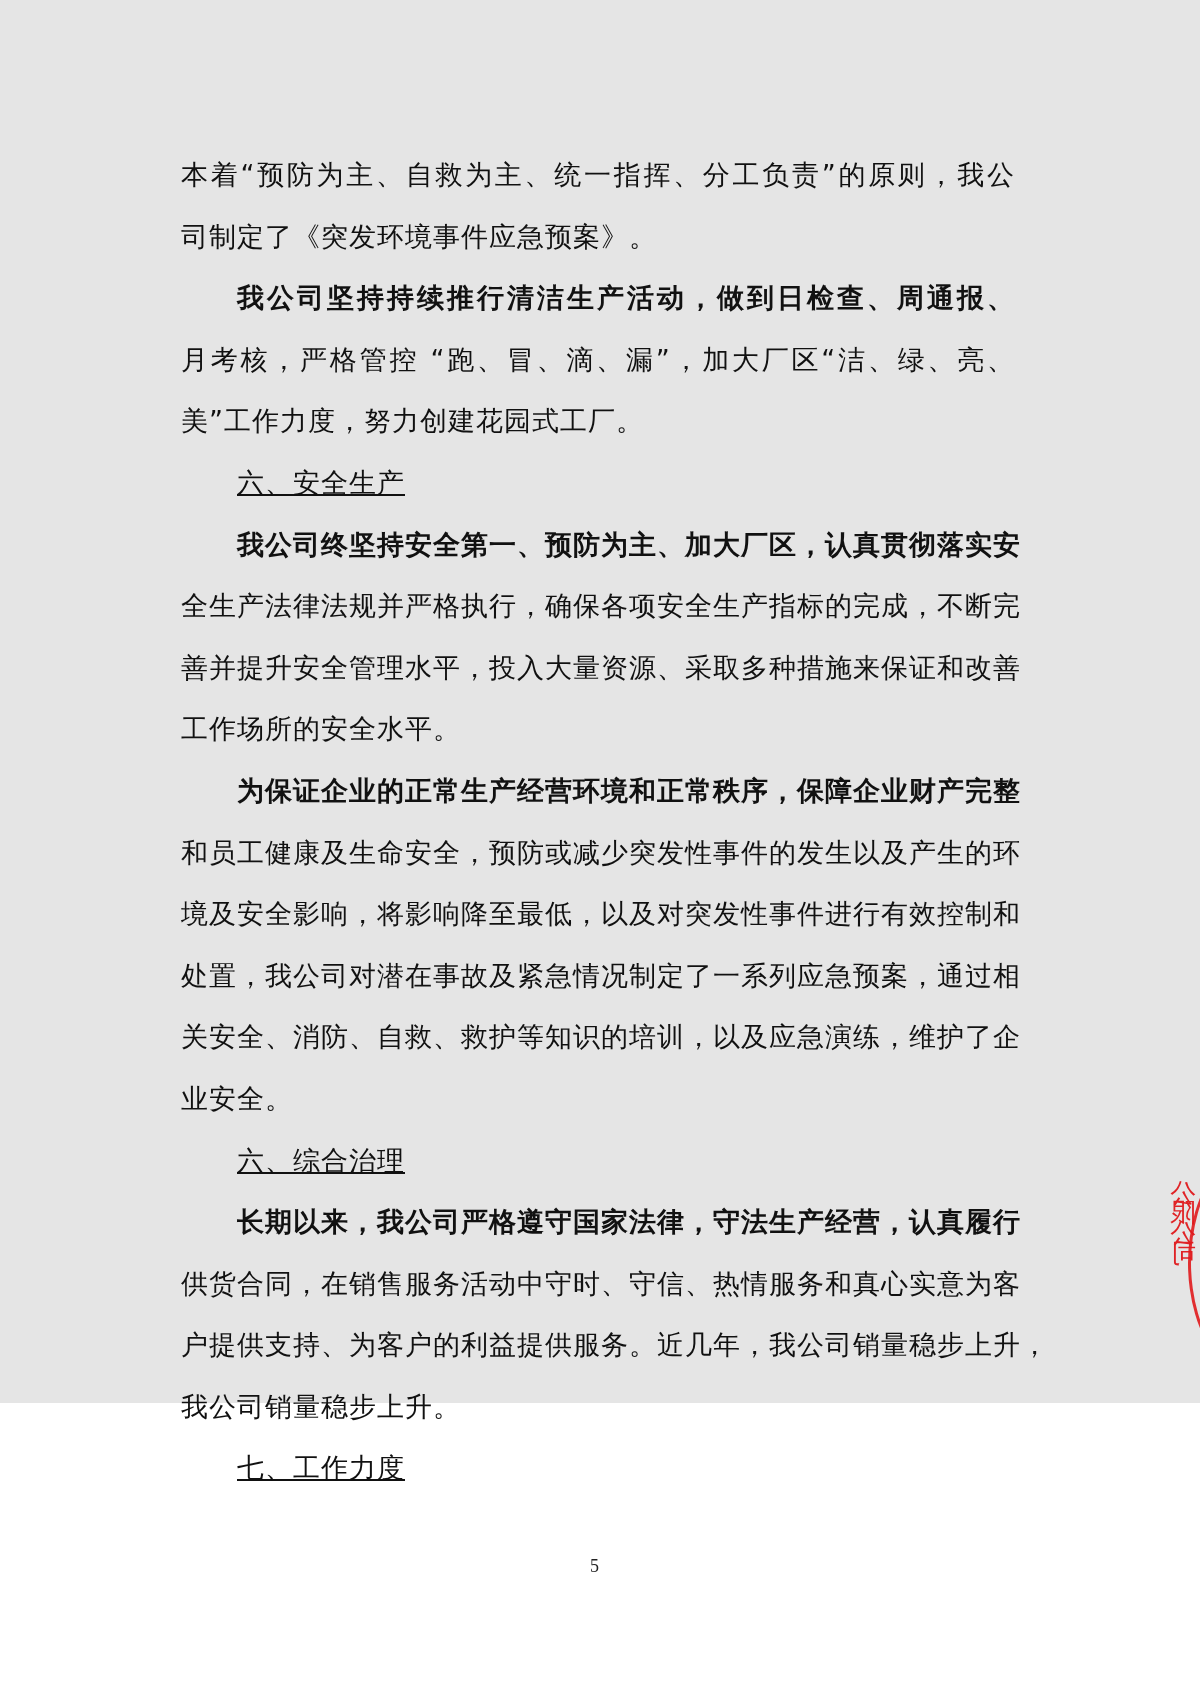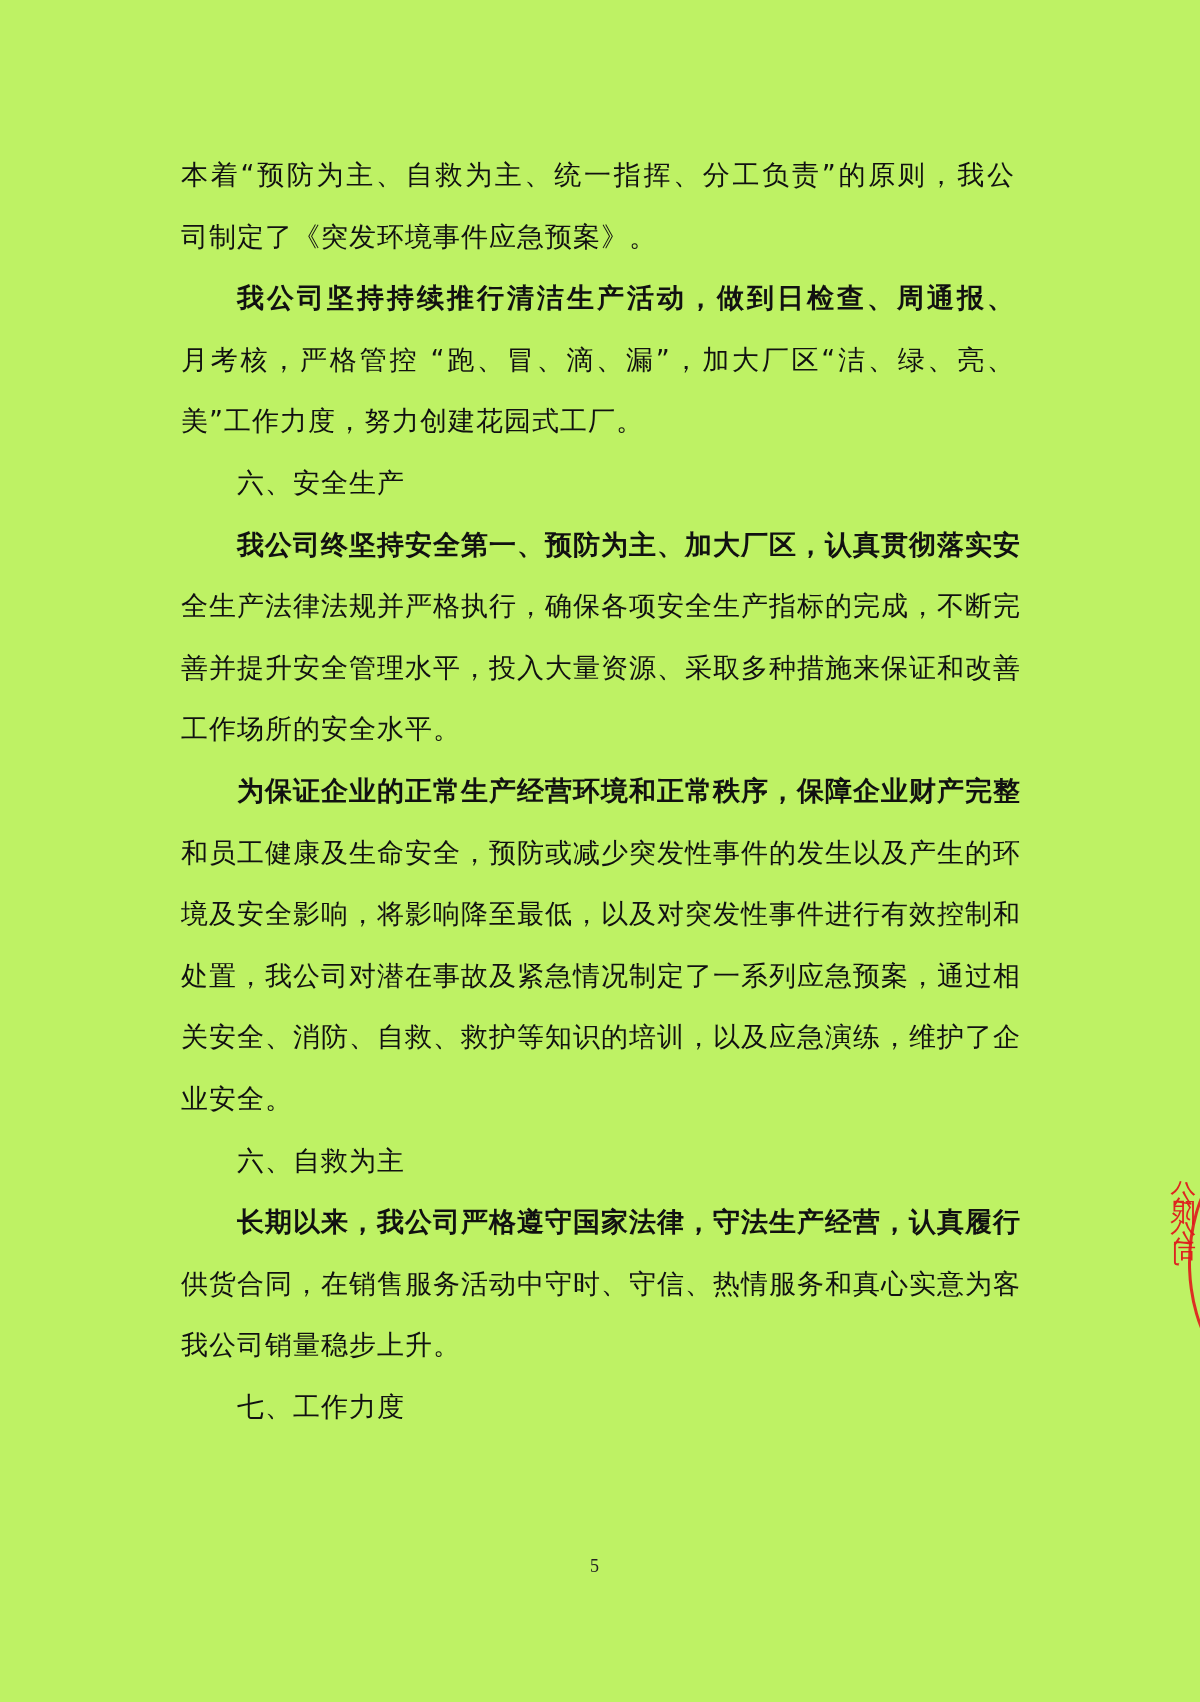--- a/index.html
+++ b/index.html
@@ -12,22 +12,22 @@
       height: 1702px;
       position: relative;
       overflow: hidden;
       font-family: "DejaVu Sans", "Liberation Sans", sans-serif;
       color: #111111;
     }
     .page {
       position: absolute;
       left: 0; top: 0;
       width: 1200px;
-      height: 1702px;
-      background: #bef264;
+      height: 1403px;
+      background: #e5e5e5;
     }
     .body-text {
       position: absolute;
       left: 181px;
       top: 155px;
       width: 834px;
     }
     .line {
       height: 61.6px;
       line-height: 40px;
@@ -41,20 +41,21 @@
     .line.last {
       text-align-last: left;
     }
     .line.indent {
       padding-left: 56px;
       font-weight: bold;
     }
     .heading {
       text-align-last: left;
       padding-left: 56px;
+      text-decoration: underline;
     }
     .page-number {
       position: absolute;
       left: 590px;
       top: 1556px;
       font-family: "Liberation Serif", "DejaVu Serif", serif;
       font-size: 18px;
       color: #222;
     }
     .seal {
@@ -108,24 +109,25 @@
     <span class="line">善并提升安全管理水平，投入大量资源、采取多种措施来保证和改善</span>
     <span class="line last">工作场所的安全水平。</span>
 
     <span class="line indent">为保证企业的正常生产经营环境和正常秩序，保障企业财产完整</span>
     <span class="line">和员工健康及生命安全，预防或减少突发性事件的发生以及产生的环</span>
     <span class="line">境及安全影响，将影响降至最低，以及对突发性事件进行有效控制和</span>
     <span class="line">处置，我公司对潜在事故及紧急情况制定了一系列应急预案，通过相</span>
     <span class="line">关安全、消防、自救、救护等知识的培训，以及应急演练，维护了企</span>
     <span class="line last">业安全。</span>
 
-    <span class="line heading">六、自救为主</span>
+    <span class="line heading">六、综合治理</span>
 
     <span class="line indent">长期以来，我公司严格遵守国家法律，守法生产经营，认真履行</span>
     <span class="line">供货合同，在销售服务活动中守时、守信、热情服务和真心实意为客</span>
+    <span class="line">户提供支持、为客户的利益提供服务。近几年，我公司销量稳步上升，</span>
     <span class="line last">我公司销量稳步上升。</span>
 
     <span class="line heading">七、工作力度</span>
   </div>
 
   <div class="page-number">5</div>
 
   <div class="seal">
     <div class="seal-ring"></div>
     <div class="seal-text">公 限 公 司</div>

